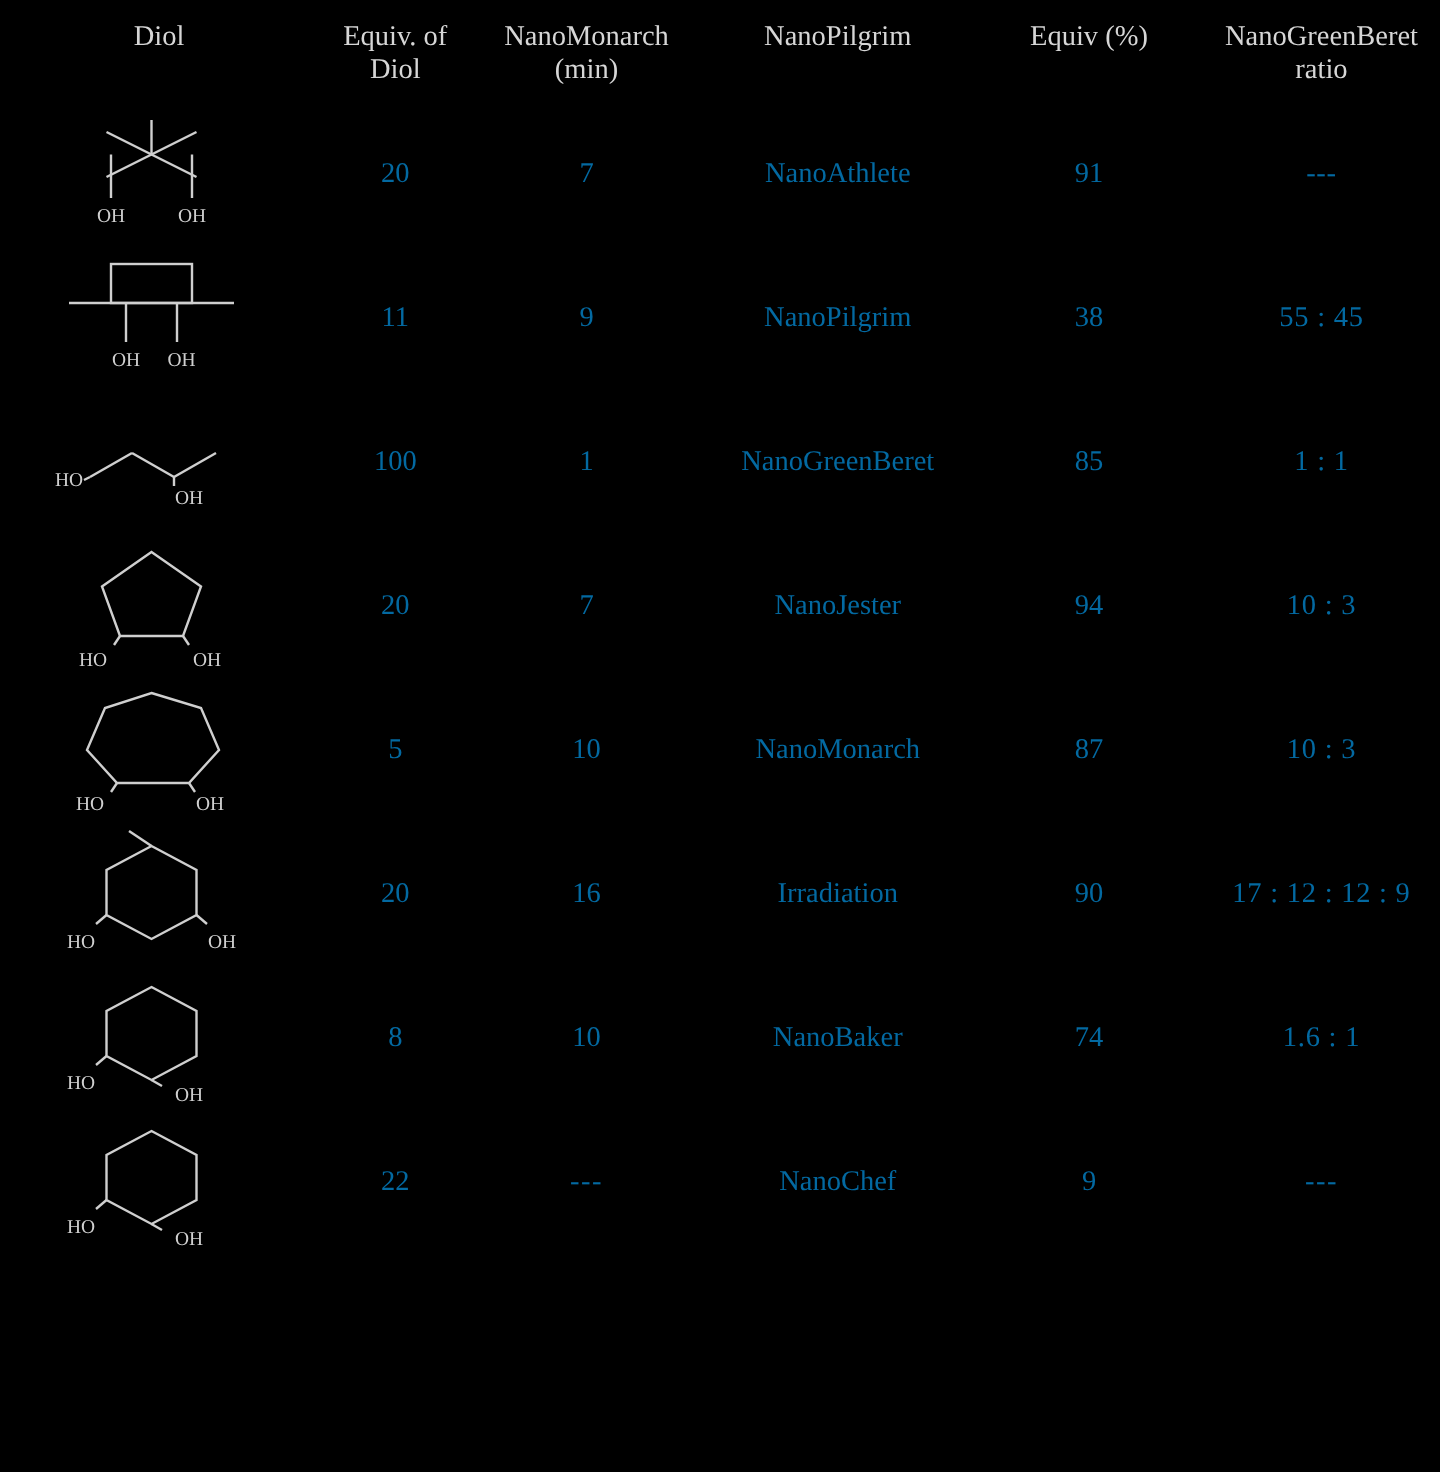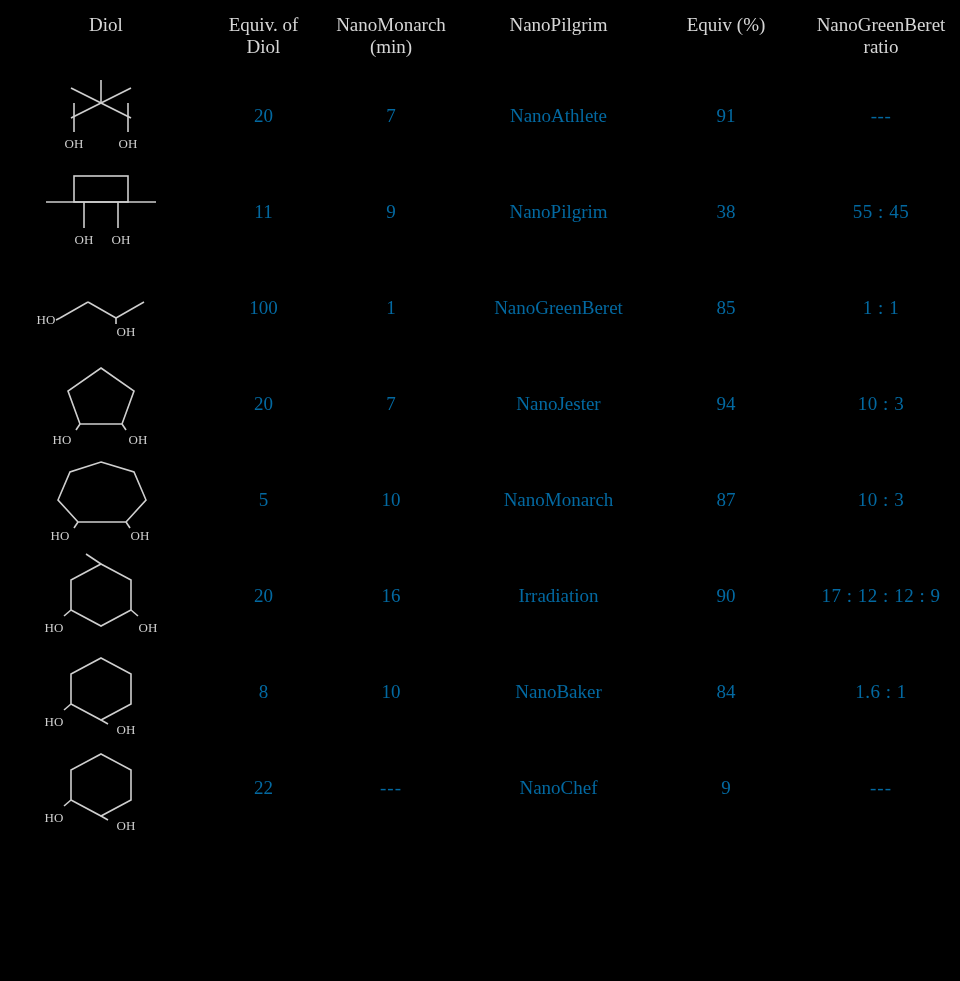--- a/index.html
+++ b/index.html
@@ -255,21 +255,21 @@
                 <line x1="75" y1="74" x2="82" y2="78"></line>
               </g>
               <text x="28" y="80" fill="#cfcfcf" font-size="13" font-family="Liberation Serif, serif" text-anchor="middle">HO</text>
               <text x="100" y="88" fill="#cfcfcf" font-size="13" font-family="Liberation Serif, serif" text-anchor="middle">OH</text>
             </svg>
           </div>
         </td>
         <td>8</td>
         <td>10</td>
         <td>NanoBaker</td>
-        <td>84</td>
+        <td>74</td>
         <td class="dr">1.6 : 1</td>
       </tr>
 
       <tr>
         <td class="struct-cell">
           <div class="struct-wrap">
             <svg width="160" height="92" viewBox="0 0 160 92">
               <g stroke="#cfcfcf" stroke-width="1.6" fill="none">
                 <polygon points="75,12 105,28 105,58 75,74 45,58 45,28"></polygon>
                 <line x1="45" y1="58" x2="38" y2="64"></line>

